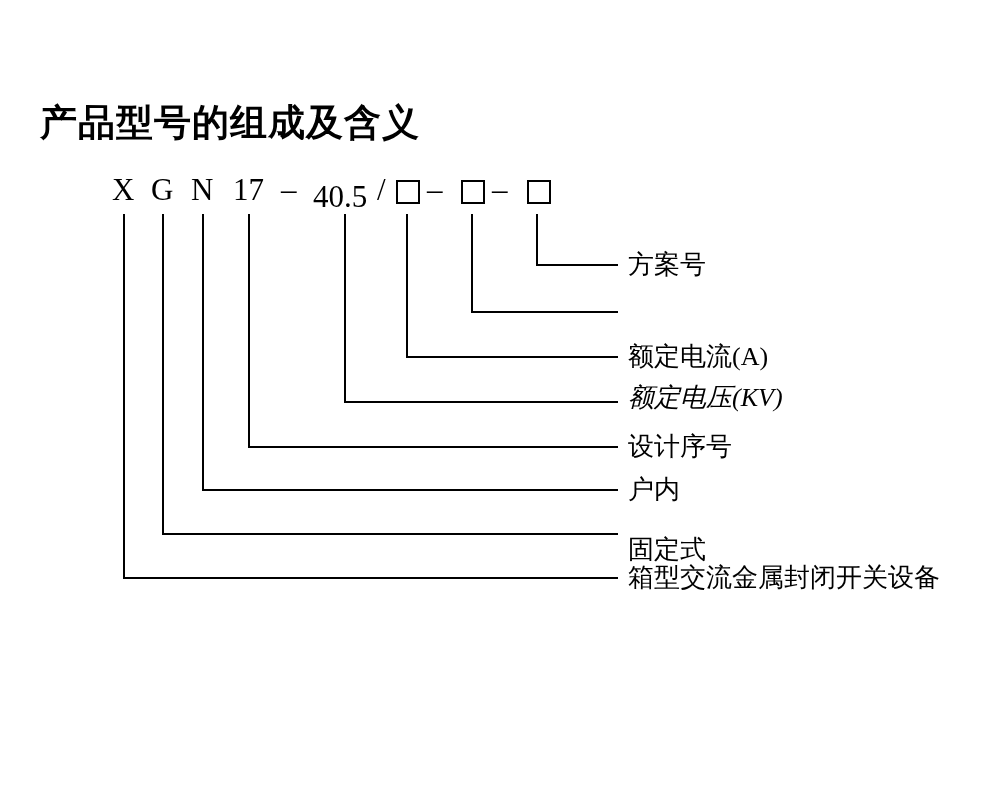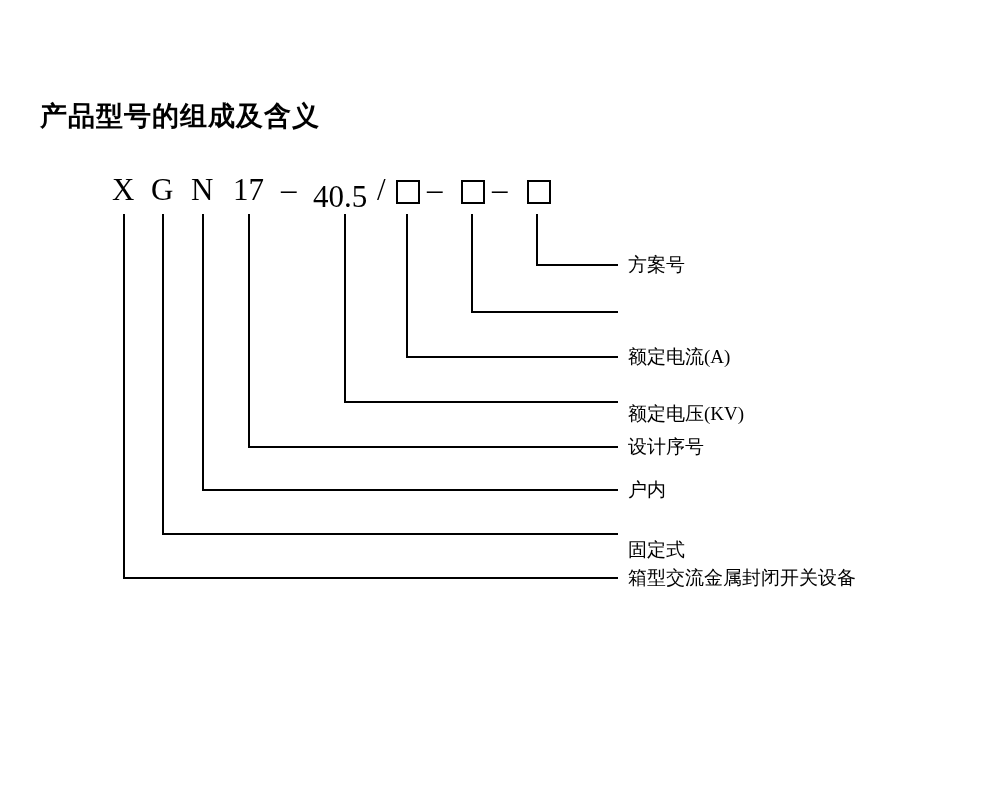--- a/index.html
+++ b/index.html
@@ -15,21 +15,21 @@
     overflow: hidden;
     font-family: "Liberation Serif", "DejaVu Serif", serif;
     color: #000000;
   }
   .page-title {
     position: absolute;
     left: 40px;
     top: 98px;
     font-family: "Liberation Sans", "DejaVu Sans", sans-serif;
     font-weight: bold;
-    font-size: 27px;
+    font-size: 37px;
     letter-spacing: 1px;
     color: #000000;
     white-space: nowrap;
   }
   .code-seg {
     position: absolute;
     top: 172px;
     font-size: 31px;
     font-family: "Liberation Serif", "DejaVu Serif", serif;
     color: #000000;
@@ -52,21 +52,21 @@
     height: 803px;
   }
   .connector-svg polyline {
     fill: none;
     stroke: #000000;
     stroke-width: 2;
   }
   .leader-label {
     position: absolute;
     left: 628px;
-    font-size: 19px;
+    font-size: 26px;
     line-height: 28px;
     font-family: "Liberation Serif", "DejaVu Serif", serif;
     color: #000000;
     white-space: nowrap;
   }
 </style>
 </head>
 <body>
 
 <div class="stage">
@@ -92,19 +92,19 @@
     <polyline points="407,214 407,357 618,357"></polyline>
     <polyline points="345,214 345,402 618,402"></polyline>
     <polyline points="249,214 249,447 618,447"></polyline>
     <polyline points="203,214 203,490 618,490"></polyline>
     <polyline points="163,214 163,534 618,534"></polyline>
     <polyline points="124,214 124,578 618,578"></polyline>
   </svg>
 
   <div class="leader-label" style="top:251px;">方案号</div>
   <div class="leader-label" style="top:343px;">额定电流(A)</div>
-  <div class="leader-label" style="top:400px;">额定电压(KV)</div>
+  <div class="leader-label" style="top:384px;font-style:italic;">额定电压(KV)</div>
   <div class="leader-label" style="top:433px;">设计序号</div>
   <div class="leader-label" style="top:476px;">户内</div>
   <div class="leader-label" style="top:536px;">固定式</div>
   <div class="leader-label" style="top:564px;">箱型交流金属封闭开关设备</div>
 
 </div>
 
 </body></html>

